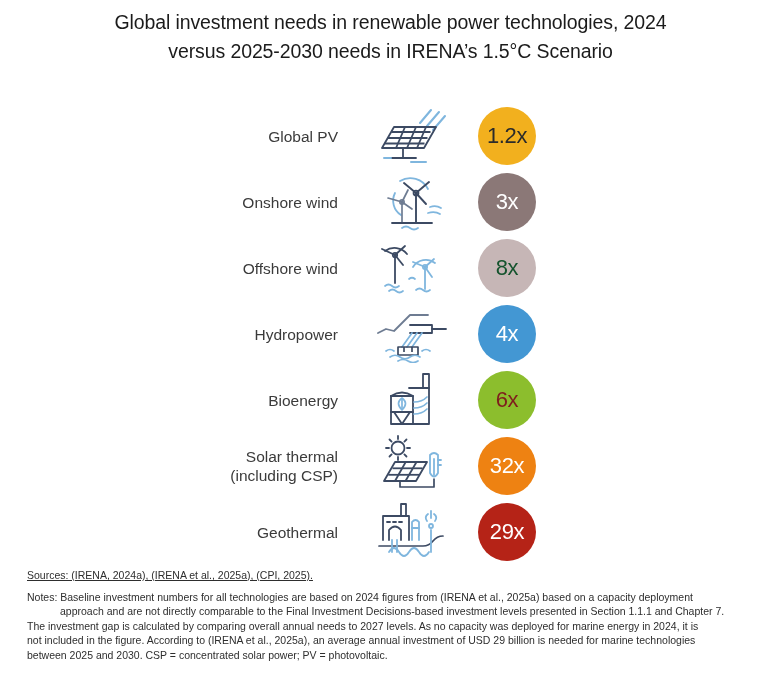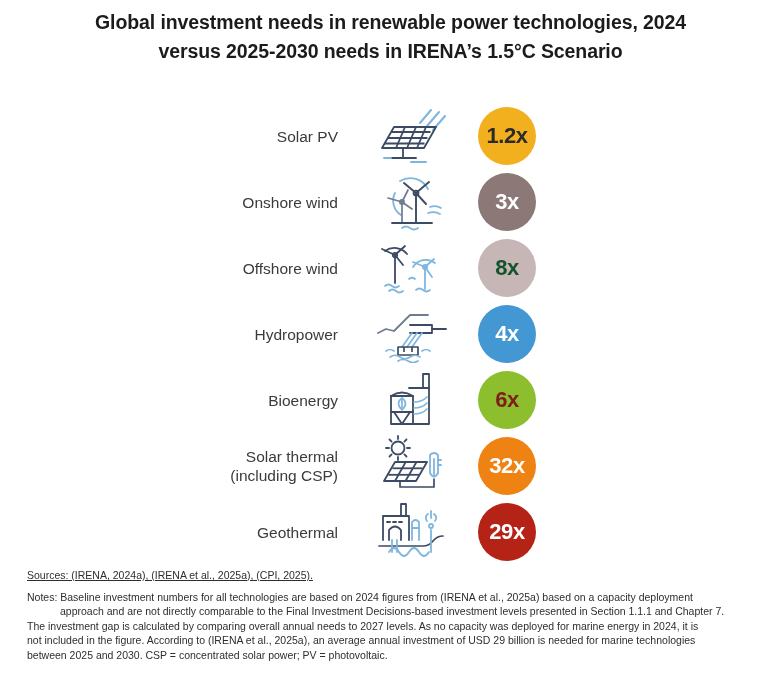--- a/index.html
+++ b/index.html
@@ -23,21 +23,20 @@
     left: 0;
     width: 781px;
     text-align: center;
   }
   .title-line {
     font-size: 19.5px;
     line-height: 29px;
     color: #1b1b1b;
     letter-spacing: -0.1px;
     white-space: nowrap;
-    font-weight: bold;
   }
 
   
   .rows {
     position: absolute;
     top: 103px;
     left: 0;
     width: 781px;
   }
   .row {
@@ -76,21 +75,21 @@
     top: 4px;
   }
   .badge-circle {
     width: 58px;
     height: 58px;
     border-radius: 50%;
     display: flex;
     align-items: center;
     justify-content: center;
     font-size: 22px;
-    font-weight: bold;
+    font-weight: normal;
     letter-spacing: -0.4px;
   }
 
   
   .footer {
     position: absolute;
     left: 27px;
     top: 568px;
     width: 735px;
     font-size: 10.5px;
@@ -113,21 +112,21 @@
 
 <div class="title-block">
   <div class="title-line">Global investment needs in renewable power technologies, 2024</div>
   <div class="title-line">versus 2025-2030 needs in IRENA’s 1.5°C Scenario</div>
 </div>
 
 <div class="rows">
 
   <div class="row">
     <div class="row-label">
-      <span>Solar PV</span>
+      <span>Global PV</span>
     </div>
     <div class="row-icon">
       <svg width="76" height="60" viewBox="0 0 76 60">
         <g fill="none" stroke="#7FB6DE" stroke-width="2.1" stroke-linecap="round">
           <line x1="46" y1="17" x2="57" y2="4"></line>
           <line x1="53" y1="20" x2="65" y2="6"></line>
           <line x1="59" y1="24" x2="71" y2="10"></line>
         </g>
         <g fill="none" stroke="#3C4A63" stroke-width="1.8" stroke-linejoin="round">
           <path d="M8 42 L20 21 L62 21 L50 42 Z"></path>

